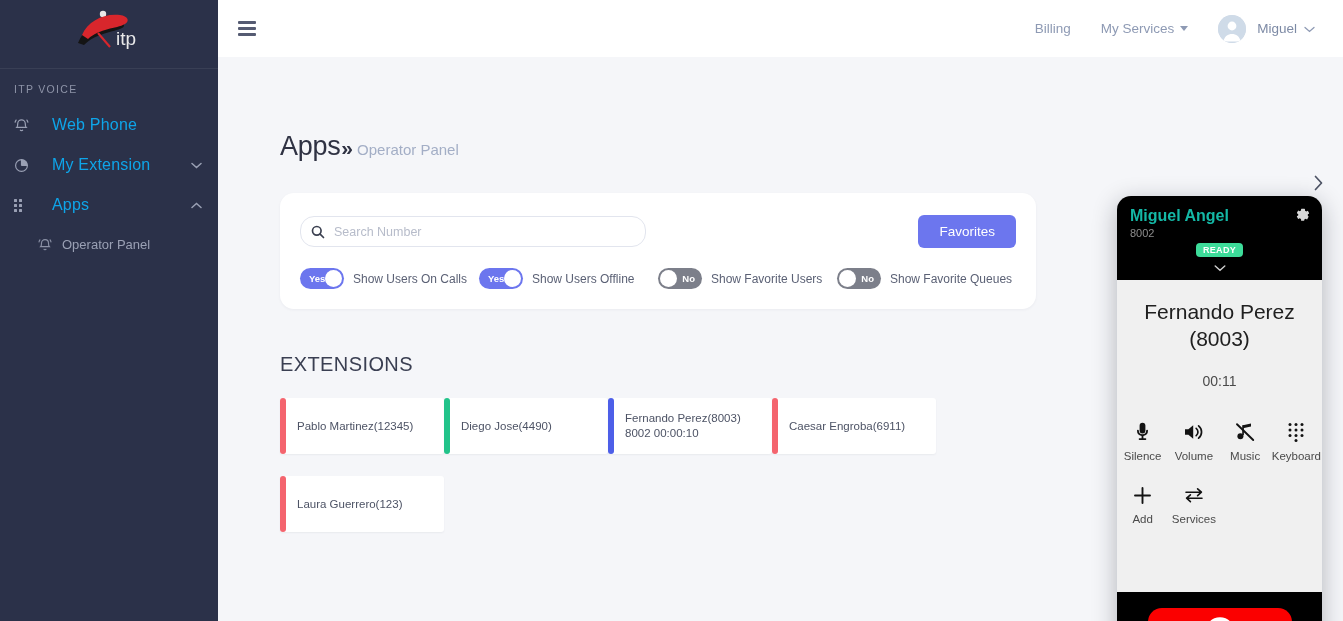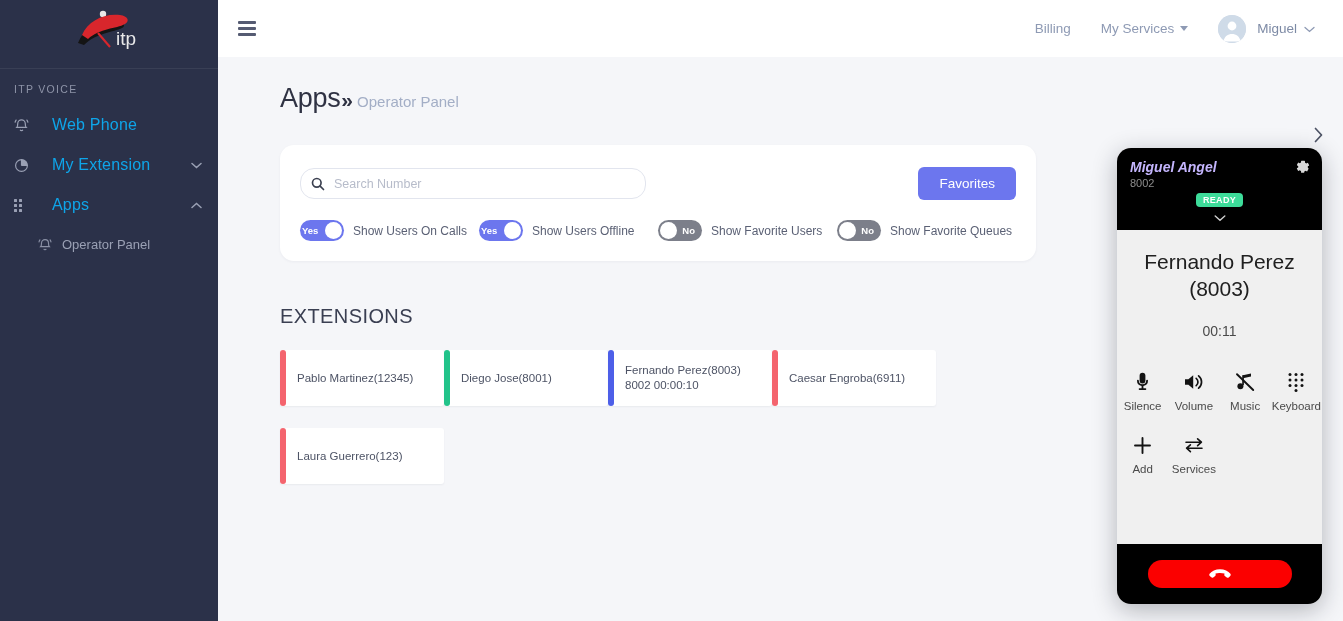--- a/index.html
+++ b/index.html
@@ -45,21 +45,21 @@
   .nav-sub {
     display: flex; align-items: center; height: 38px;
     padding: 0 16px 0 38px; cursor: pointer;
   }
   .nav-sub .nav-ico { width: 24px; flex: 0 0 24px; color: #8b91a6; display:flex; align-items:center;}
   .nav-sub .nav-lbl { color: #9aa0b4; font-size: 13px; }
 
   
   #main {
     flex: 1; height: 621px; position: relative;
-    background: #f5f6f9; display: flex; flex-direction: column;
+    background: #f5f6f9; display: flex; flex-direction: column; gap: 48px;
   }
   #topbar {
     height: 57px; background: #ffffff; flex: 0 0 57px;
     display: flex; align-items: center; padding: 0 28px 0 20px;
     position: relative; z-index: 5;
   }
   .hamburger { width: 18px; cursor: pointer; display: flex; flex-direction: column; gap: 3px; }
   .hamburger span { display: block; height: 3px; background: #555b72; border-radius: 1px; }
   .top-spacer { flex: 1; }
   .top-link {
@@ -119,21 +119,21 @@
   .tgl .knob {
     position: absolute; top: 2px; width: 17px; height: 17px; border-radius: 50%;
     background: #fff;
   }
   .tgl.on .knob { right: 2px; }
   .tgl.off .knob { left: 2px; }
   .tgl .tgl-txt {
     position: absolute; top: 0; height: 21px; line-height: 21px;
     font-size: 9.5px; font-weight: 700; color: #fff;
   }
-  .tgl.on .tgl-txt { left: 2px; }
+  .tgl.on .tgl-txt { left: 9px; }
   .tgl.off .tgl-txt { right: 7px; }
   .tgl-label { margin-left: 9px; font-size: 12px; color: #5b6175; white-space: nowrap; }
 
   .ext-title {
     margin: 44px 0 0 62px; font-size: 20px; color: #3a3f52;
     letter-spacing: .4px; font-weight: 400;
   }
   .ext-grid {
     margin: 22px 0 0 62px; display: flex; flex-wrap: wrap;
     width: 700px; gap: 0;
@@ -161,21 +161,21 @@
 
   
   #callpanel {
     position: absolute; right: 21px; top: 91px;
     width: 205px; height: 456px; border-radius: 14px;
     background: #f0f0f0; overflow: hidden; z-index: 20;
     box-shadow: 0 6px 24px rgba(20,22,35,.30);
     display: flex; flex-direction: column;
   }
   .cp-head { background: #000; padding: 11px 13px 8px 13px; position: relative; flex: 0 0 auto;}
-  .cp-head-name { color: #c4b5fd; font-size: 14px; font-weight: 700; font-style: italic; }
+  .cp-head-name { color: #14b8a6; font-size: 16px; font-weight: 700; }
   .cp-head-ext { color: #8d8d8d; font-size: 11px; margin-top: 2px; }
   .cp-gear { position: absolute; right: 11px; top: 11px; color: #d9d9d9; cursor: pointer; display:flex;}
   .cp-status-row {
     display: flex; align-items: center; justify-content: flex-end;
     margin-top: 4px; gap: 7px; flex-direction: column;
   }
   .cp-badge {
     background: #3ddc9a; color: #ffffff; font-size: 9px; font-weight: 700;
     padding: 2px 7px; border-radius: 4px; letter-spacing: .3px;
   }
@@ -381,21 +381,21 @@
       <div class="ext-grid">
         <div class="ext-card">
           <div class="ext-bar" style="background:#f4646e"></div>
           <div class="ext-body">
             <span class="ext-name">Pablo Martinez(12345)</span>
           </div>
         </div>
         <div class="ext-card">
           <div class="ext-bar" style="background:#22c38a"></div>
           <div class="ext-body">
-            <span class="ext-name">Diego Jose(8001)</span>
+            <span class="ext-name">Diego Jose(4490)</span>
           </div>
         </div>
         <div class="ext-card">
           <div class="ext-bar" style="background:#4d5fe8"></div>
           <div class="ext-body">
             <span class="ext-name">Fernando Perez(8003)</span>
             <span class="ext-sub">8002 00:00:10</span>
           </div>
         </div>
         <div class="ext-card">

